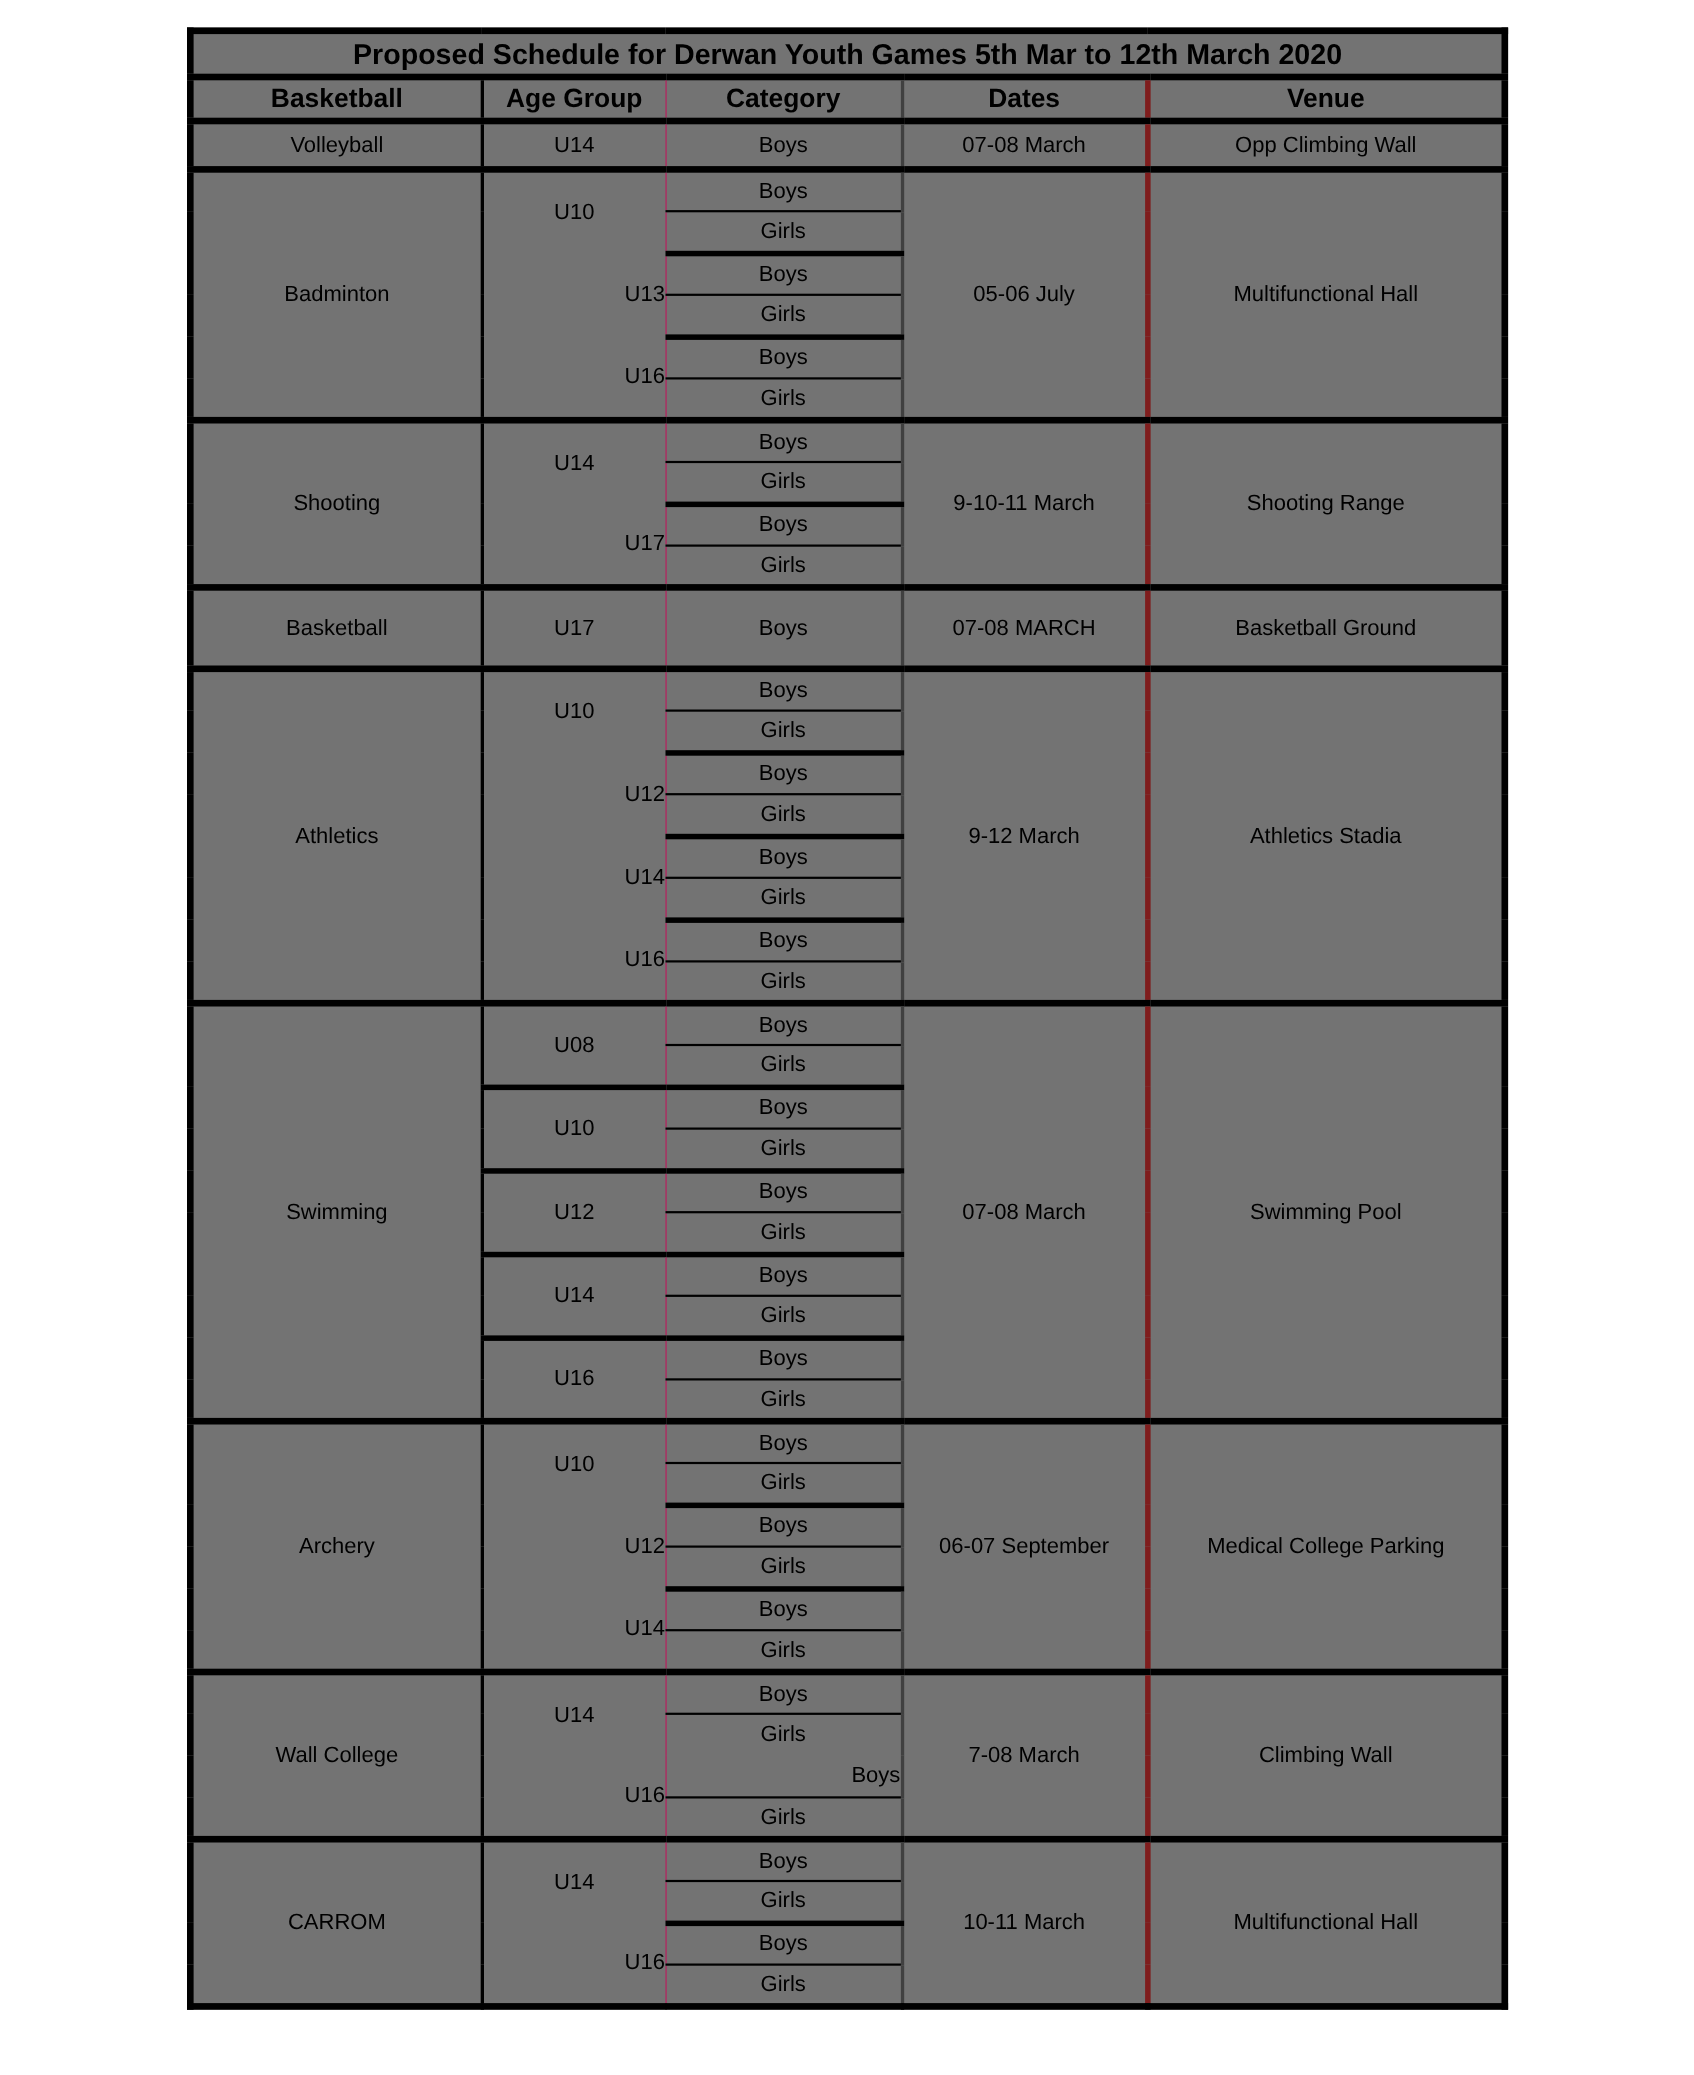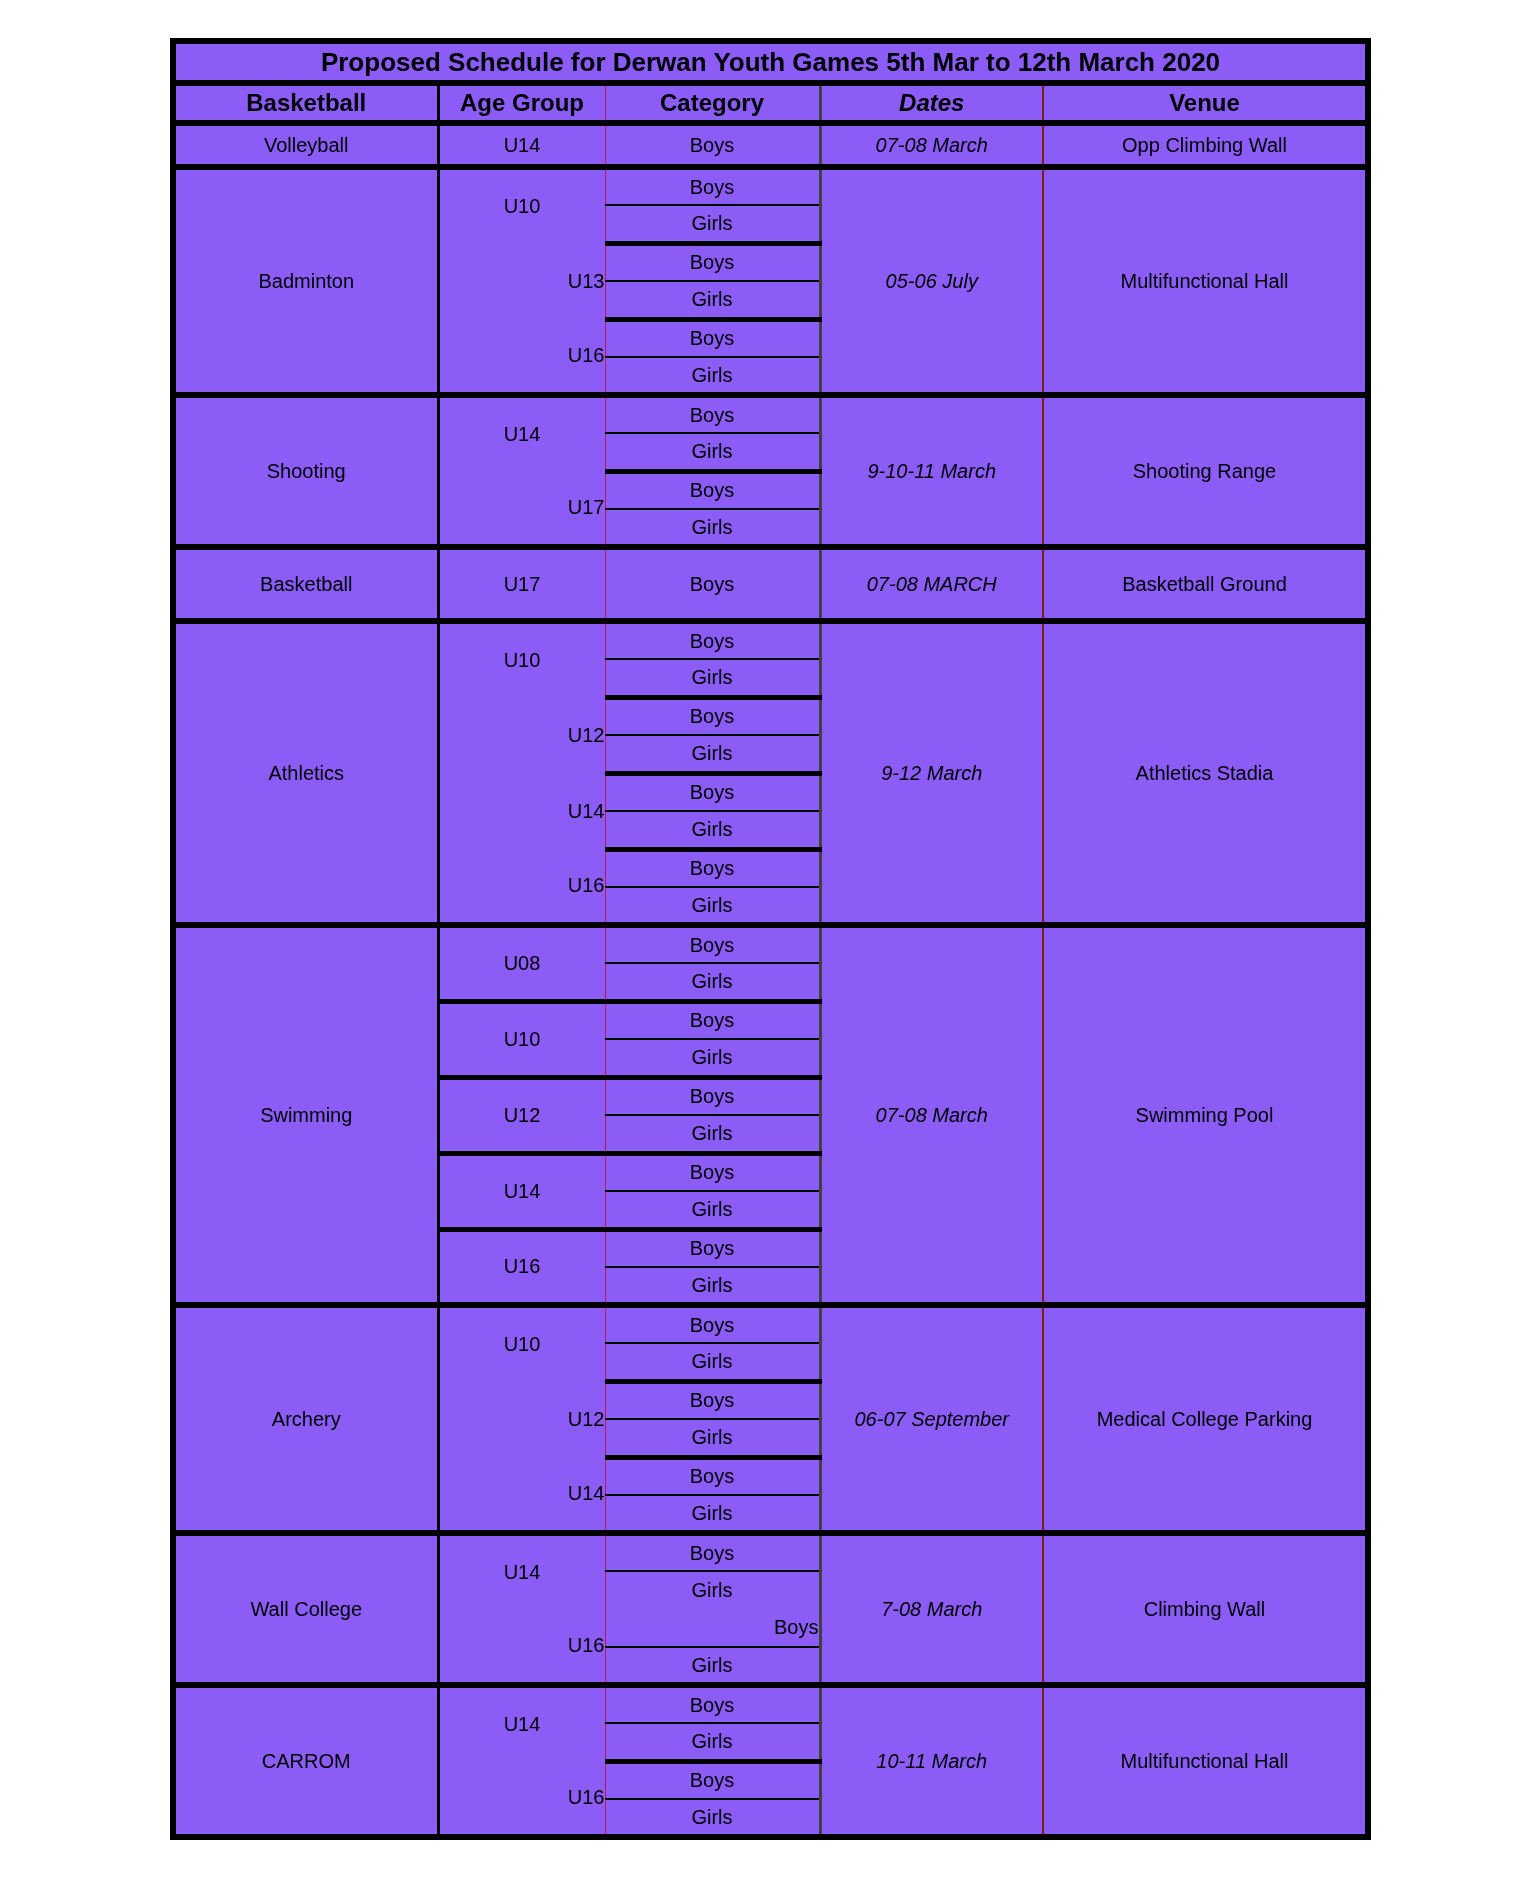--- a/index.html
+++ b/index.html
@@ -3,40 +3,40 @@
 <meta charset="utf-8">
 <style>
   html,body { margin:0; padding:0; }
   body {
     width:1540px; height:1886px; background:#ffffff;
     font-family:"Liberation Sans", sans-serif; color:#000000;
     position:relative;
   }
   table.sched {
     border-collapse:collapse; table-layout:fixed;
-    position:absolute; left:170px; top:38px;
+    position:absolute; left:170px; top:25px;
     border:6px solid #000000;
-    background:#8b5cf6;
+    background:#737373;
   }
   td {
     text-align:center; vertical-align:middle; padding:0;
     font-size:20px; overflow:hidden; white-space:nowrap;
   }
   tr { height:38px; }
   tr.h-title  { height:42px; }
   tr.h-header { height:40px; }
   tr.h-vball  { height:44px; }
   tr.h-bball  { height:74px; }
   .t-title { font-weight:bold; font-size:26px; }
   .hdr     { font-weight:bold; font-size:24px; }
   
   .c-disc  { border-right:3px solid #000; }
   .c-age   { border-right:1px solid #be185d; }
   .c-cat   { border-right:3px solid #404040; }
-  .c-dates { border-right:2px solid #7f1d1d;font-style:italic; }
+  .c-dates { border-right:5px solid #7f1d1d; }
   .c-venue { }
   
   .bt-sec  { border-top:6px solid #000; }  
   .bt-pair { border-top:5px solid #000; }  
   .bt-thin { border-top:2px solid #000; }  
   .bt-none { border-top:none;text-align:right; }
 </style>
 </head>
 <body>
 

